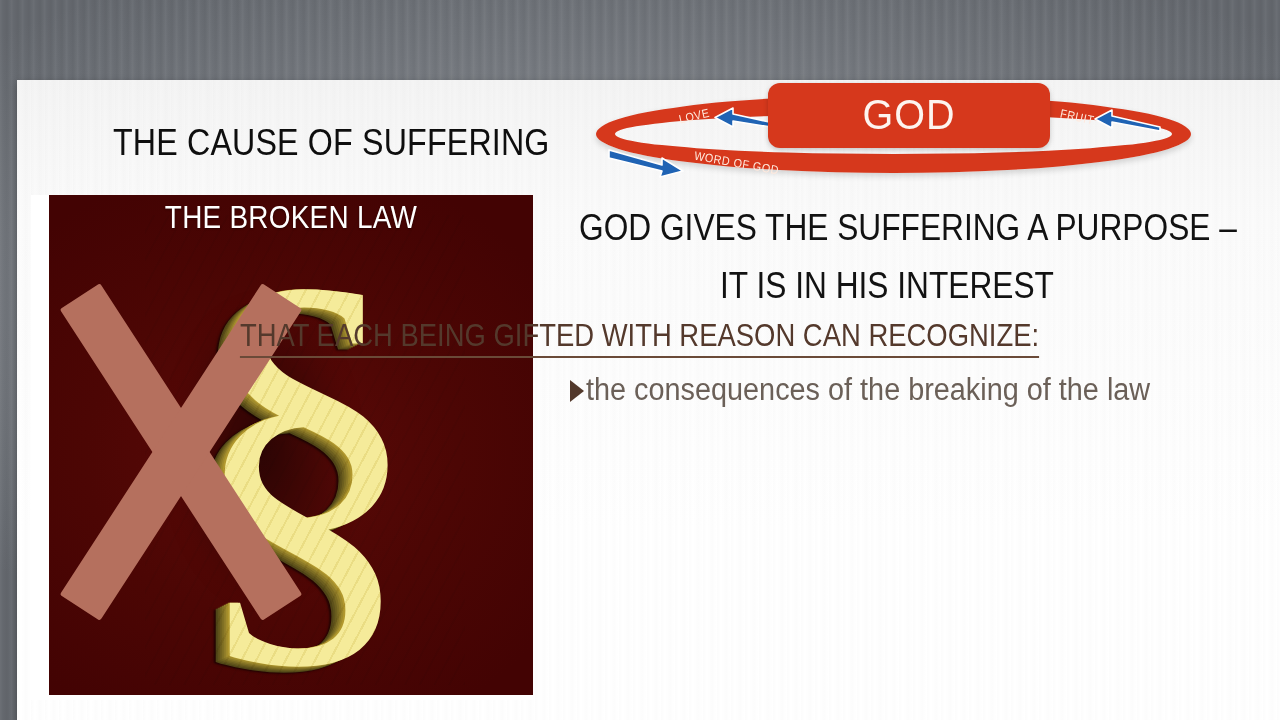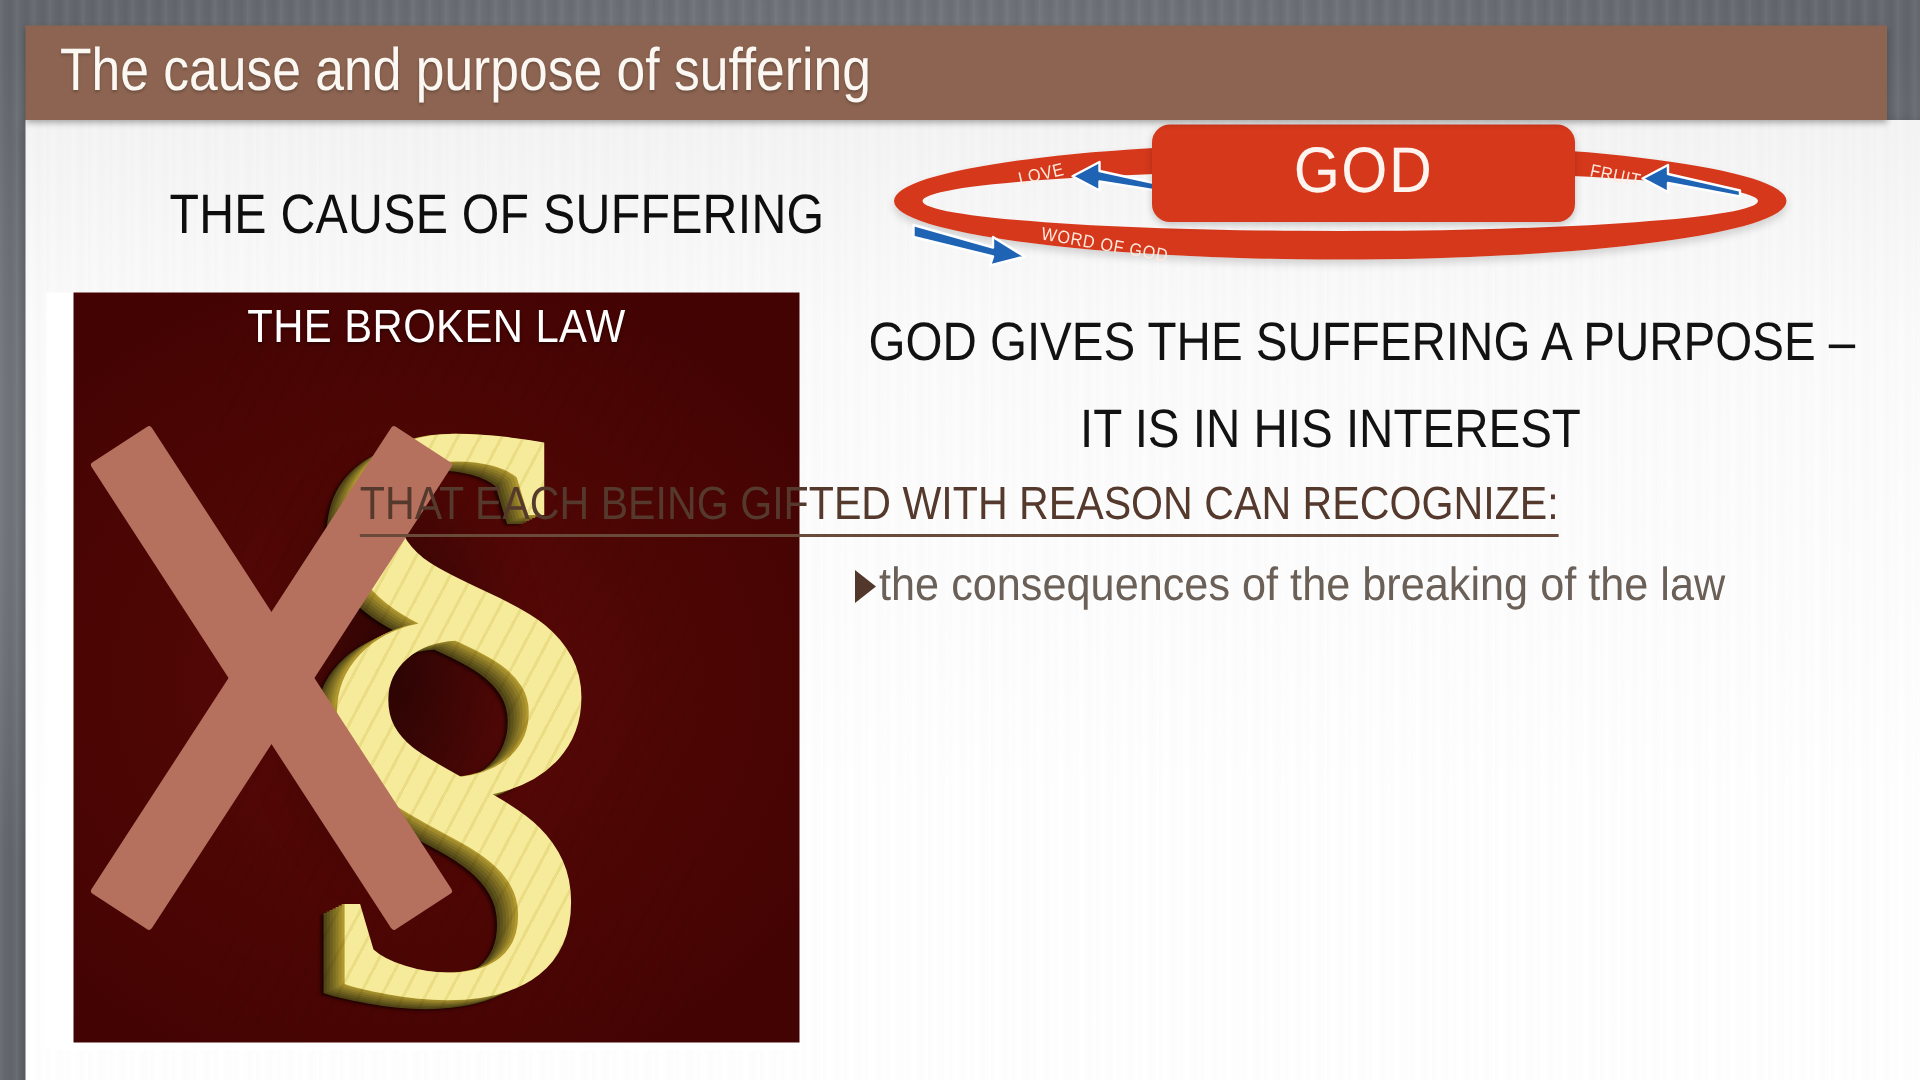--- a/index.html
+++ b/index.html
@@ -314,23 +314,20 @@
     white-space: nowrap;
     transform: scaleX(0.93);
     transform-origin: left center;
   }
 </style>
 </head>
 <body>
 
 <div id="slide-frame">
 
-  <div id="title-bar">
-    <div id="title-text">The cause and purpose of suffering</div>
-  </div>
 
   <div id="content-canvas">
 
     <div id="cause-heading">THE CAUSE OF SUFFERING</div>
 
     <div id="broken-law-figure">
       <div id="broken-law-image">
 
         <div id="section-glyph-wrap">
           <div id="section-shadow"></div>

